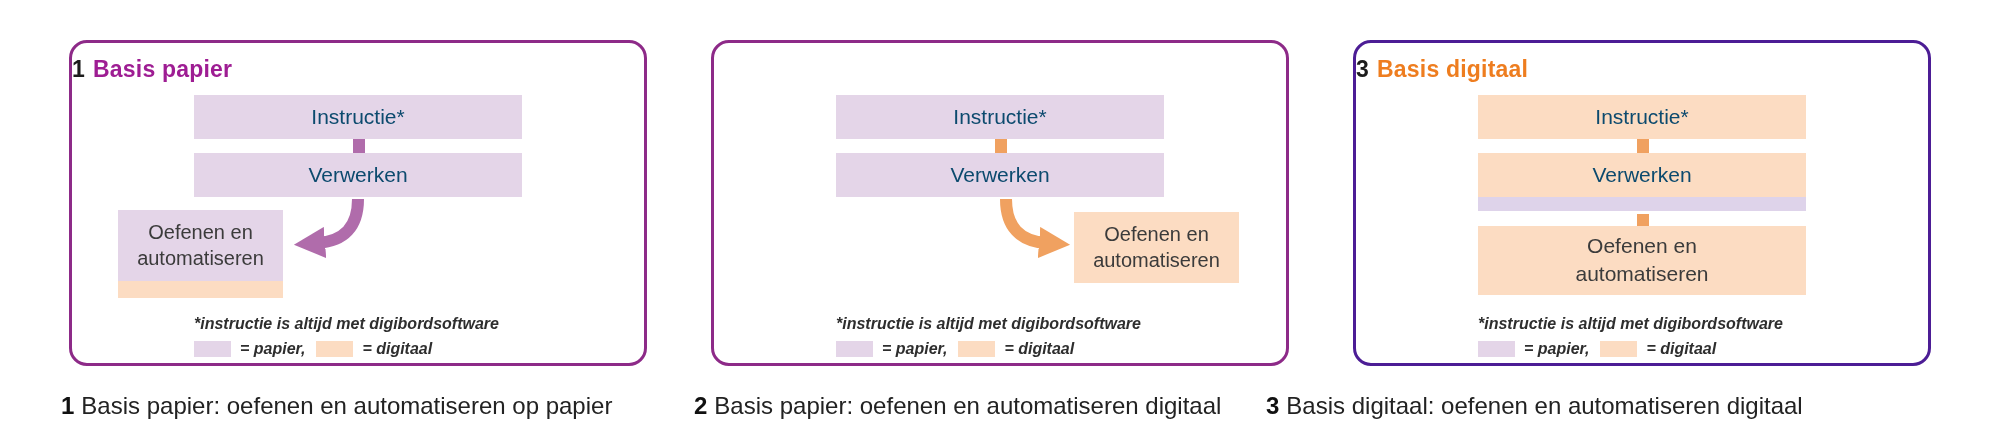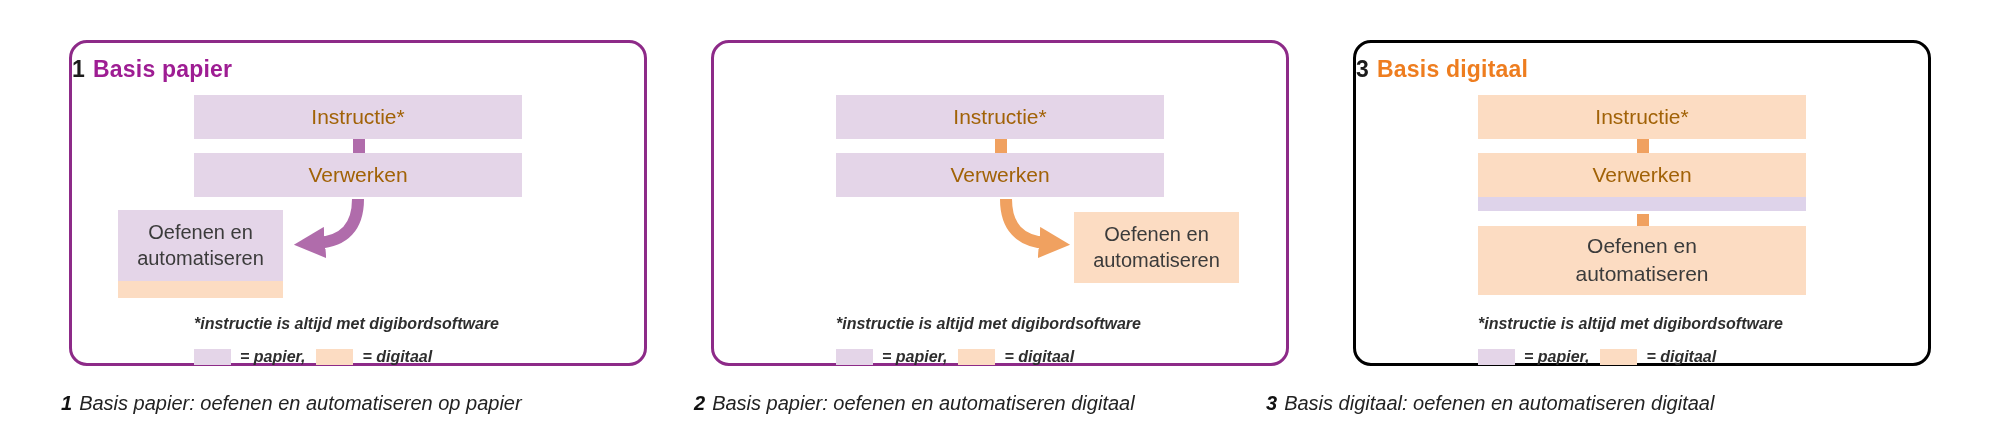--- a/index.html
+++ b/index.html
@@ -5,31 +5,31 @@
   html,body{margin:0;padding:0;}
   body{
     width:2000px;height:448px;position:relative;background:#ffffff;overflow:hidden;
     font-family:"Liberation Sans","DejaVu Sans",sans-serif;color:#3b3b3b;
   }
   .panel{
     position:absolute;top:40px;width:578px;height:326px;box-sizing:border-box;
     border-radius:18px;background:#ffffff;
   }
   .panel.purple{border:3px solid #8d2a88;}
-  .panel.orange{border:3px solid #000000;}
+  .panel.orange{border:3px solid #4c1d95;}
   .panel-title{
     position:absolute;left:0;top:13px;width:100%;
     font-size:23px;font-weight:bold;letter-spacing:0.2px;
   }
   .title-num{color:#1c1c1c;margin-right:8px;}
   .title-purple{color:#9e1d93;}
   .title-orange{color:#ee7d1f;}
   .box{
     position:absolute;left:122px;width:328px;height:44px;line-height:44px;
-    text-align:center;font-size:21px;color:#a16207;
+    text-align:center;font-size:21px;color:#0c4a6e;
   }
   .fill-purple{background:#e4d5e8;}
   .fill-orange{background:#fcdcc2;}
   .conn{position:absolute;left:281px;width:12px;}
   .conn-purple{background:#b06cab;}
   .conn-orange{background:#f0a160;}
   .arrow-svg{position:absolute;}
   .oef-small{
     position:absolute;width:165px;text-align:center;font-size:20px;line-height:26px;
   }
@@ -37,25 +37,25 @@
   .oef-strip{height:17px;}
   .oef-wide{
     position:absolute;left:122px;width:328px;height:69px;text-align:center;
     font-size:21px;line-height:28px;box-sizing:border-box;padding-top:6px;
   }
   .papier-strip{position:absolute;left:122px;top:154px;width:328px;height:14px;background:#ded3ea;}
   .footnote{
     position:absolute;left:122px;top:272px;width:340px;text-align:left;
     font-style:italic;font-size:16px;color:#2e2e2e;font-weight:bold;
   }
-  .legend{display:flex;align-items:center;margin-top:15px;font-style:italic;font-size:16px;color:#2e2e2e;}
+  .legend{display:flex;align-items:center;margin-top:7px;font-style:italic;font-size:16px;color:#2e2e2e;}
   .swatch{display:inline-block;width:37px;height:16px;margin-right:9px;}
   .swatch.second{margin-left:11px;}
   .caption{
-    position:absolute;top:392px;font-style:italic;font-size:20px;color:#222222;white-space:nowrap;
+    position:absolute;top:392px;font-size:24px;color:#222222;white-space:nowrap;
   }
   .cap-num{font-weight:bold;margin-right:7px;color:#111111;}
 </style>
 </head>
 <body>
 
 <div class="panel purple" style="left:69px">
   <div class="panel-title">
     <span class="title-num">1</span><span class="title-purple">Basis papier</span>
   </div>

